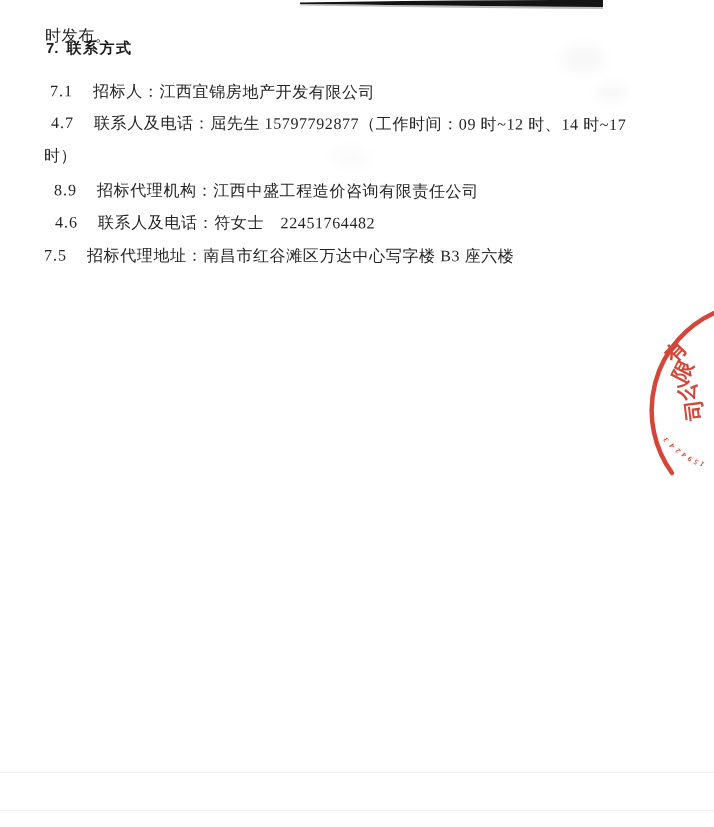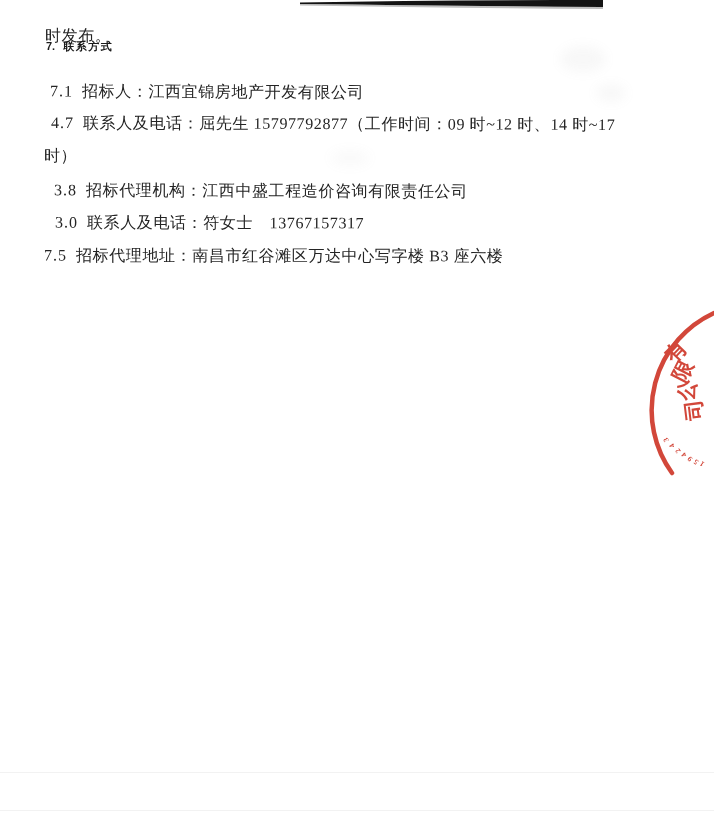--- a/index.html
+++ b/index.html
@@ -6,25 +6,25 @@
   body{
     width:714px;height:827px;position:relative;overflow:hidden;
     background:#ffffff;
     font-family:"Liberation Serif","DejaVu Serif",serif;
     color:#222222;
   }
   .line{
     position:absolute;white-space:nowrap;
     font-size:16px;letter-spacing:0.6px;color:#242424;
   }
-  .line .num{margin-right:9px;letter-spacing:1px;}
+  .line .num{margin-right:20px;letter-spacing:1px;}
   .heading{
     position:absolute;left:46px;top:39px;white-space:nowrap;
     font-family:"Liberation Sans","DejaVu Sans",sans-serif;
-    font-weight:bold;font-size:11px;letter-spacing:1.5px;color:#1b1b1b;
+    font-weight:bold;font-size:15px;letter-spacing:1.5px;color:#1b1b1b;
   }
   .heading .num{margin-right:8px;letter-spacing:0;}
   .intro{left:45px;top:26px;transform:rotate(-0.15deg);text-align:center;}
   .it0{left:50px;top:82px;transform:rotate(0.25deg);}
   .it1{left:51px;top:114px;transform:rotate(0.2deg);}
   .it1b{left:44px;top:146px;}
   .it2{left:54px;top:181px;transform:rotate(0.2deg);}
   .it3{left:55px;top:213px;transform:rotate(0.15deg);}
   .it4{left:44px;top:246px;transform:rotate(0.1deg);}
   .overlay{
@@ -59,25 +59,25 @@
 </div>
 
 <div class="line it1">
   <span class="num">4.7</span><span>联系人及电话：屈先生 15797792877（工作时间：09 时~12 时、14 时~17</span>
 </div>
 <div class="line it1b">
   <span>时）</span>
 </div>
 
 <div class="line it2">
-  <span class="num">3.8</span><span>招标代理机构：江西中盛工程造价咨询有限责任公司</span>
+  <span class="num">8.9</span><span>招标代理机构：江西中盛工程造价咨询有限责任公司</span>
 </div>
 
 <div class="line it3">
-  <span class="num">3.0</span><span>联系人及电话：符女士　13767157317</span>
+  <span class="num">4.6</span><span>联系人及电话：符女士　22451764482</span>
 </div>
 
 <div class="line it4">
   <span class="num">7.5</span><span>招标代理地址：南昌市红谷滩区万达中心写字楼 B3 座六楼</span>
 </div>
 
 <svg class="overlay" viewBox="0 0 714 827" xmlns="http://www.w3.org/2000/svg">
 
   <path d="M 300 2.5 C 400 1 500 0 603 0 L 603 7 C 500 6.5 400 5 300 4 Z" fill="#141414"></path>
   <path d="M 300 4 C 400 5 500 6.5 603 7 L 603 9 C 500 8.5 400 7 300 5.5 Z" fill="#8a8a8a" opacity="0.55"></path>

